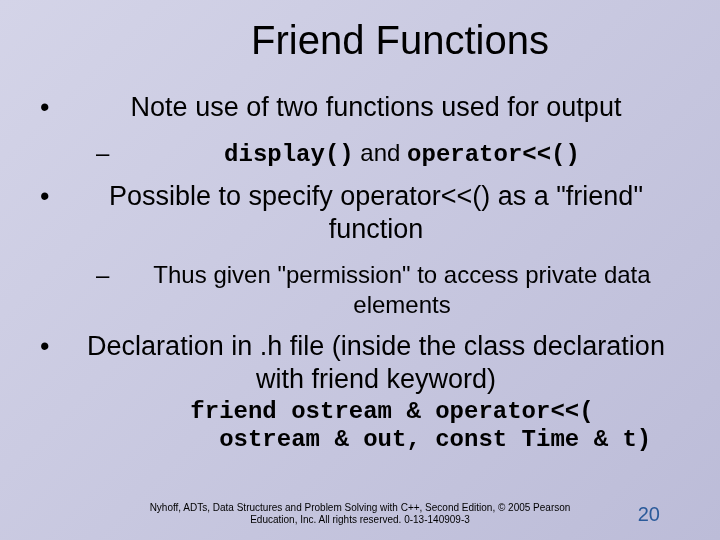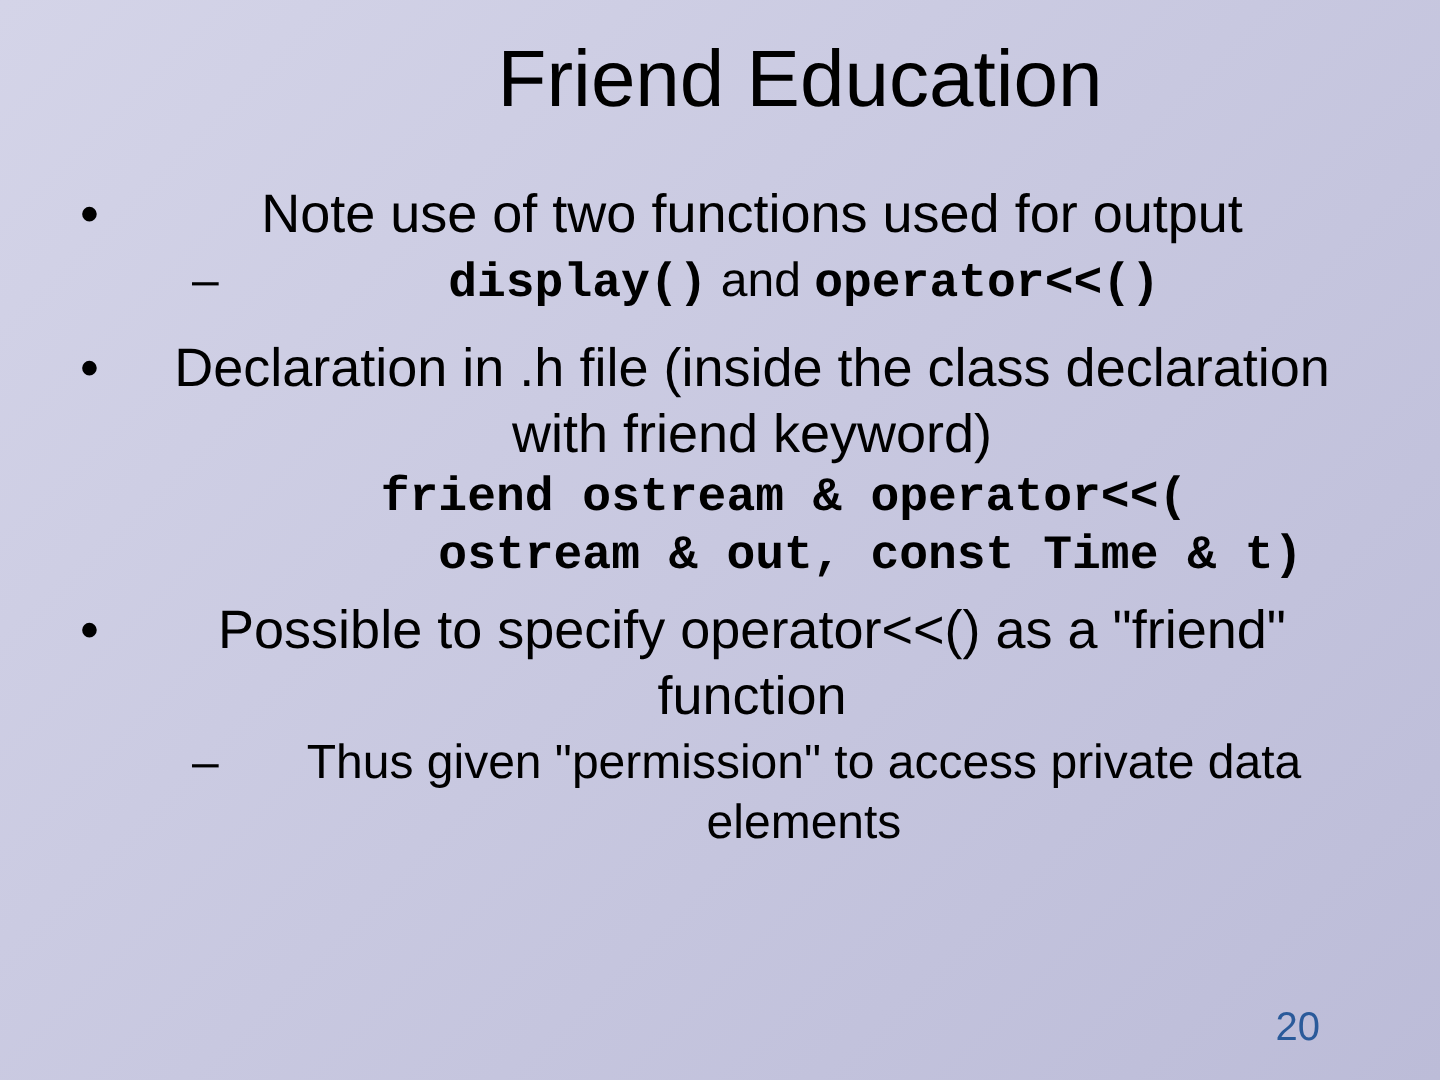--- a/index.html
+++ b/index.html
@@ -46,21 +46,21 @@
   ul.top > li::before {
     content: "•";
     position: absolute;
     left: 8px;
     top: 0;
     font-size: 27px;
   }
   .sub {
     list-style: none;
     padding: 0;
-    margin: 2px 0 10px 0;
+    margin: 14px 0 10px 0;
   }
   .sub > li {
     position: relative;
     padding-left: 52px;
     font-size: 24px;
     line-height: 1.25;
     margin-bottom: 4px;
   }
   .sub > li::before {
     content: "–";
@@ -98,42 +98,46 @@
     right: 60px;
     font-size: 20px;
     color: #2a5a9a;
   }
 </style>
 </head>
 <body>
 
 <div class="slide">
 
-  <h1 class="title">Friend Education</h1>
+  <h1 class="title">Friend Functions</h1>
 
   <ul class="top">
 
     <li>
       <span>Note use of two functions used for output</span>
       <ul class="sub">
         <li><span class="mono">display()</span><span> and </span><span class="mono">operator&lt;&lt;()</span></li>
       </ul>
     </li>
 
     <li>
-      <span>Declaration in .h file (inside the class declaration with friend keyword)</span>
-      <div class="codeblock"><span>friend ostream &amp; operator&lt;&lt;(</span>
-<span>      ostream &amp; out, const Time &amp; t)</span></div>
-    </li>
-
-    <li>
       <span>Possible to specify operator&lt;&lt;() as a "friend" function</span>
       <ul class="sub">
         <li><span>Thus given "permission" to access private data elements</span></li>
       </ul>
     </li>
 
+    <li>
+      <span>Declaration in .h file (inside the class declaration with friend keyword)</span>
+      <div class="codeblock"><span>friend ostream &amp; operator&lt;&lt;(</span>
+<span>      ostream &amp; out, const Time &amp; t)</span></div>
+    </li>
+
   </ul>
 
+  <div class="footer">
+    <span>Nyhoff, ADTs, Data Structures and Problem Solving with C++, Second Edition, © 2005 Pearson</span><br>
+    <span>Education, Inc. All rights reserved. 0-13-140909-3</span>
+  </div>
 
   <div class="pagenum">20</div>
 
 </div>
 
 </body></html>

